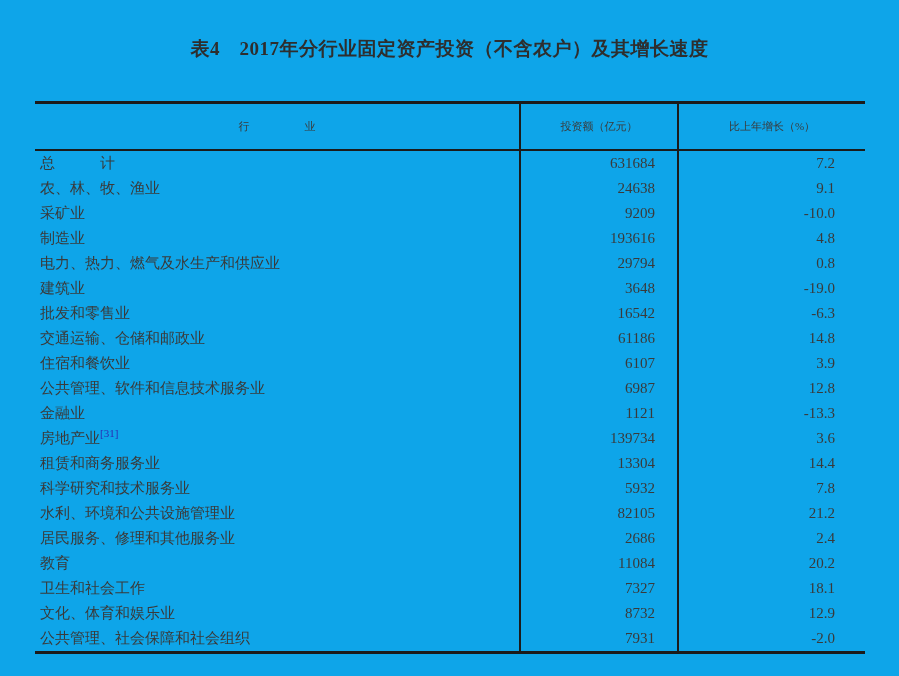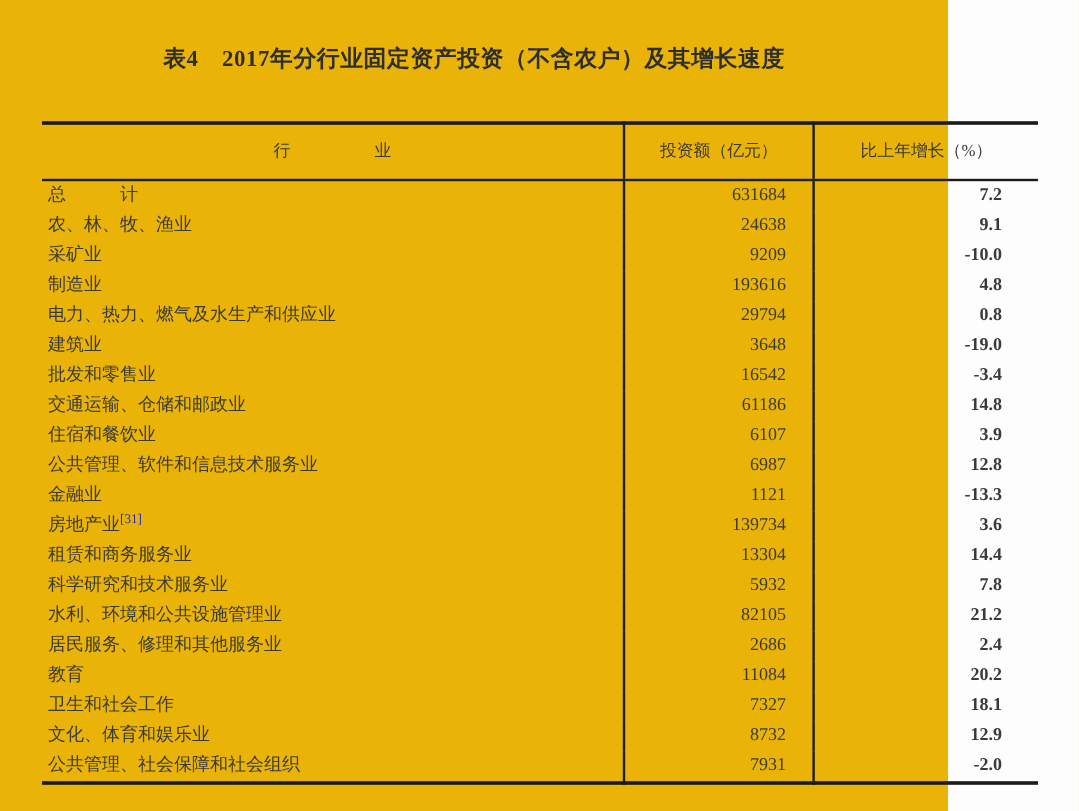--- a/index.html
+++ b/index.html
@@ -5,22 +5,22 @@
   * { margin: 0; padding: 0; box-sizing: border-box; }
   html, body {
     width: 899px; height: 676px;
     background: #fdfdfd;
     font-family: "Liberation Serif", "DejaVu Serif", serif;
     color: #3a3a3a;
     overflow: hidden;
   }
   .page {
     position: relative;
-    width: 790px; height: 676px;
-    background: #eab308;
+    width: 899px; height: 676px;
+    background: #0ea5e9;
   }
   .title {
     position: absolute;
     top: 36px; left: 0;
     width: 100%;
     text-align: center;
     font-size: 19px;
     font-weight: bold;
     color: #2e2e2e;
     letter-spacing: 0.5px;
@@ -35,34 +35,34 @@
     border-bottom: 3px solid #1b1b1b;
     font-size: 15px;
     color: #3a3a3a;
   }
   table.stat-table thead th {
     height: 47px;
     font-weight: normal;
     text-align: center;
     vertical-align: middle;
     border-bottom: 2px solid #1b1b1b;
-    font-size: 14px;
+    font-size: 11px;
     color: #3a3a3a;
   }
   table.stat-table tbody td {
     height: 25px;
     line-height: 25px;
     vertical-align: middle;
     white-space: nowrap;
     overflow: hidden;
   }
   .col-divider { border-left: 2px solid #1b1b1b; }
   td.col-industry { text-align: left; padding-left: 5px; }
   td.col-investment { text-align: right; padding-right: 22px; }
-  td.col-growth { text-align: right; padding-right: 30px; font-weight: bold; }
+  td.col-growth { text-align: right; padding-right: 30px; }
   sup.footnote {
     color: #2b2bb4;
     font-size: 11px;
     line-height: 0;
     vertical-align: super;
   }
 </style>
 </head>
 <body>
 
@@ -110,21 +110,21 @@
           <td class="col-growth col-divider">0.8</td>
         </tr>
         <tr>
           <td class="col-industry"><span>建筑业</span></td>
           <td class="col-investment col-divider">3648</td>
           <td class="col-growth col-divider">-19.0</td>
         </tr>
         <tr>
           <td class="col-industry"><span>批发和零售业</span></td>
           <td class="col-investment col-divider">16542</td>
-          <td class="col-growth col-divider">-3.4</td>
+          <td class="col-growth col-divider">-6.3</td>
         </tr>
         <tr>
           <td class="col-industry"><span>交通运输、仓储和邮政业</span></td>
           <td class="col-investment col-divider">61186</td>
           <td class="col-growth col-divider">14.8</td>
         </tr>
         <tr>
           <td class="col-industry"><span>住宿和餐饮业</span></td>
           <td class="col-investment col-divider">6107</td>
           <td class="col-growth col-divider">3.9</td>

